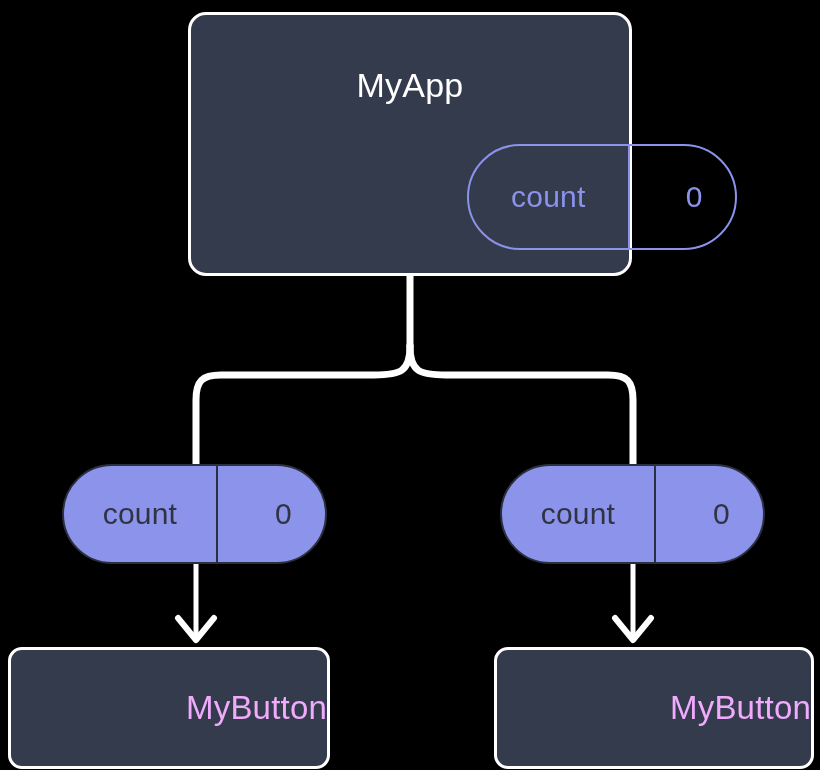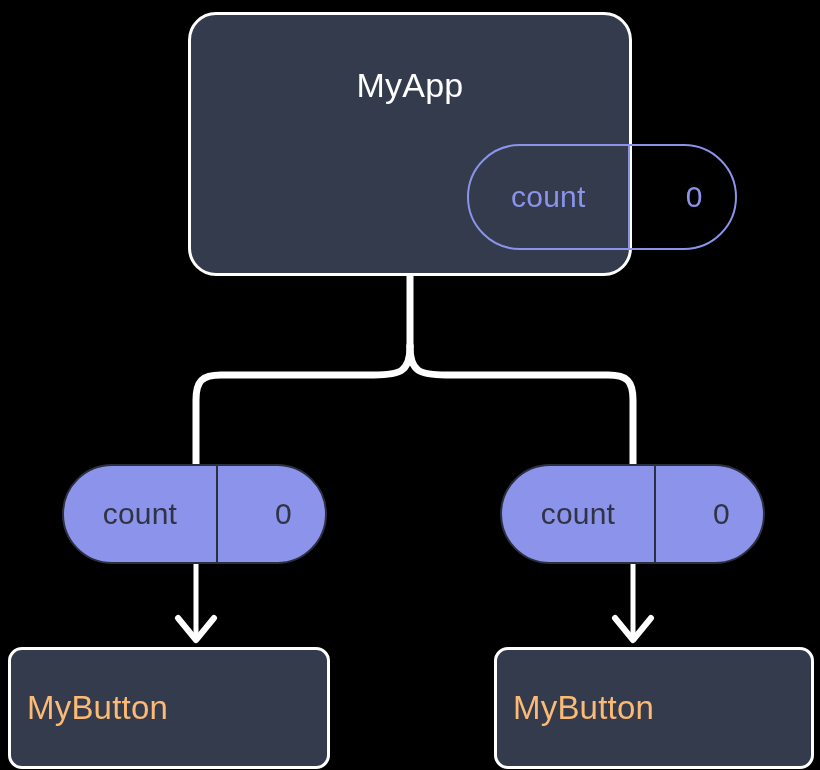--- a/index.html
+++ b/index.html
@@ -38,21 +38,21 @@
     border: 3px solid #ffffff;
     border-radius: 16px;
   }
 
   
   #myapp-card {
     left: 188px;
     top: 12px;
     width: 444px;
     height: 264px;
-    border-radius: 28px;
+    border-radius: 18px;
   }
   #myapp-title {
     position: absolute;
     left: 0;
     top: 50px;
     width: 100%;
     text-align: center;
     color: #ffffff;
     font-size: 34px;
     line-height: 40px;
@@ -62,26 +62,25 @@
   
   .leaf-card {
     border-radius: 14px;
   }
   .leaf-label {
     position: absolute;
     left: 0;
     top: 50%;
     transform: translateY(-50%);
     width: 100%;
-    text-align: left;
-    color: #fdba74;
+    text-align: right;
+    color: #f0abfc;
     font-size: 33px;
     line-height: 38px;
     letter-spacing: 0.2px;
-    padding-left: 16px;
   }
   #mybutton-left {
     left: 8px;
     top: 647px;
     width: 322px;
     height: 122px;
   }
   #mybutton-right {
     left: 494px;
     top: 647px;

